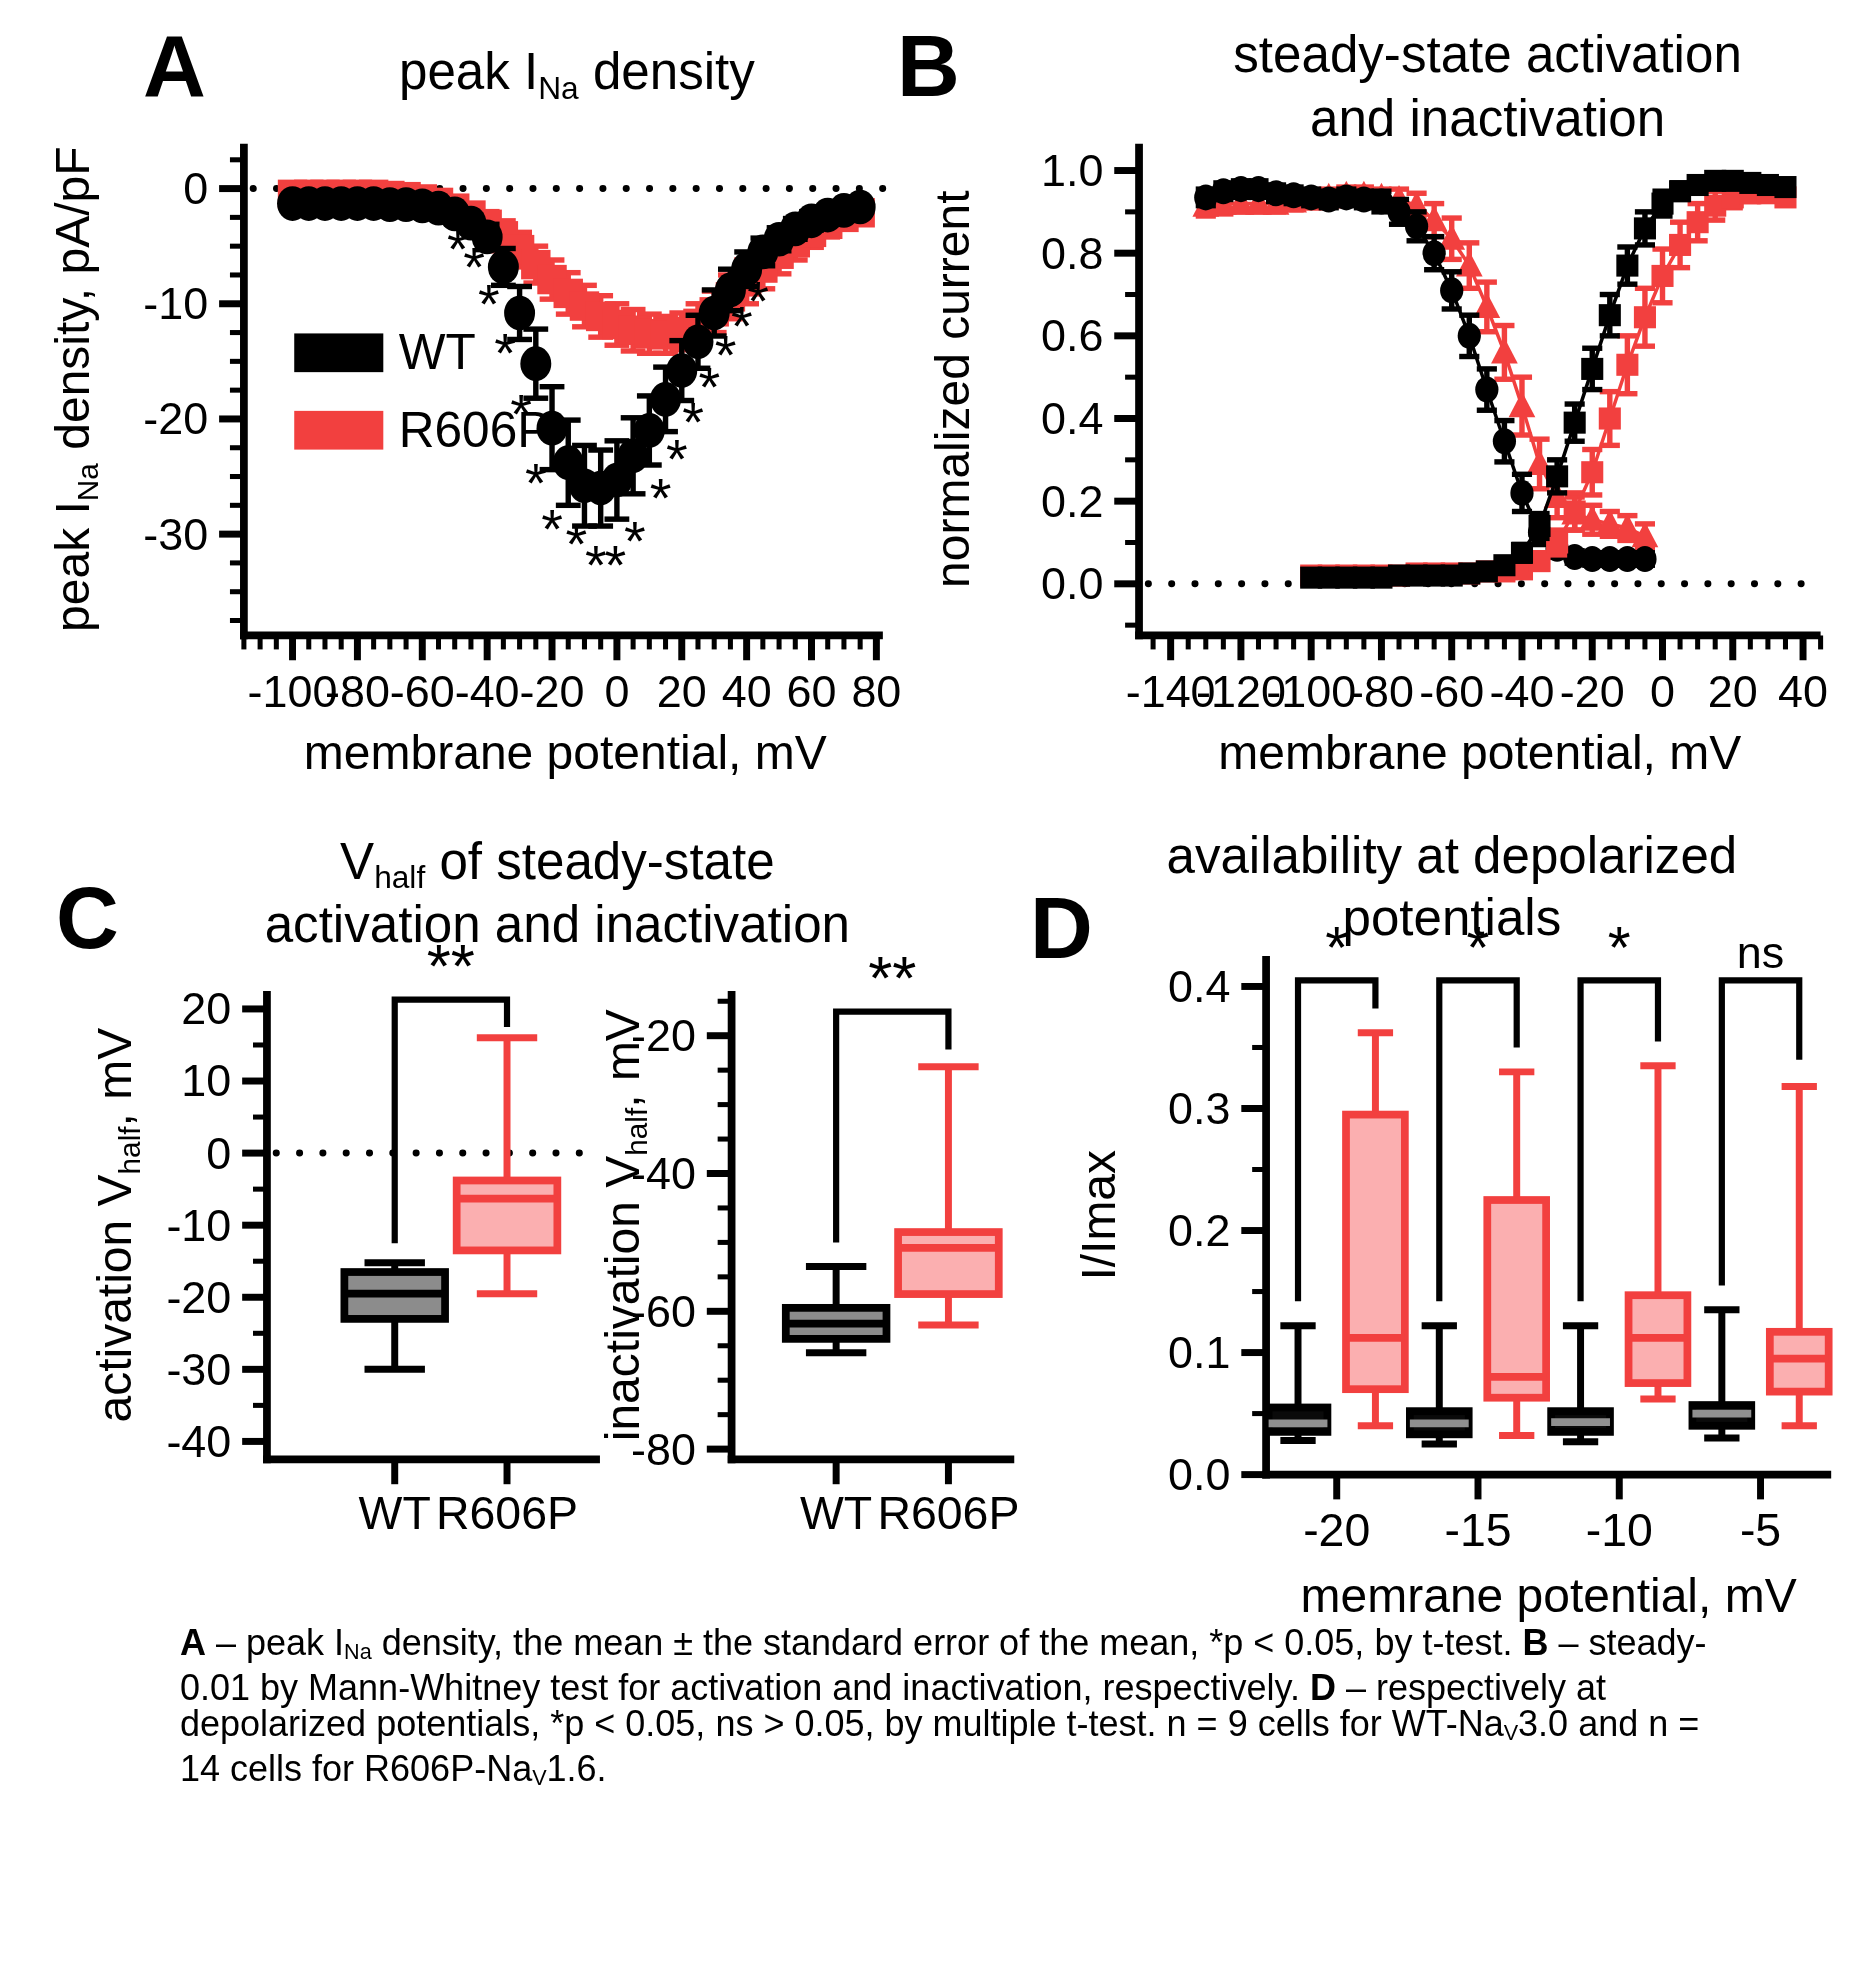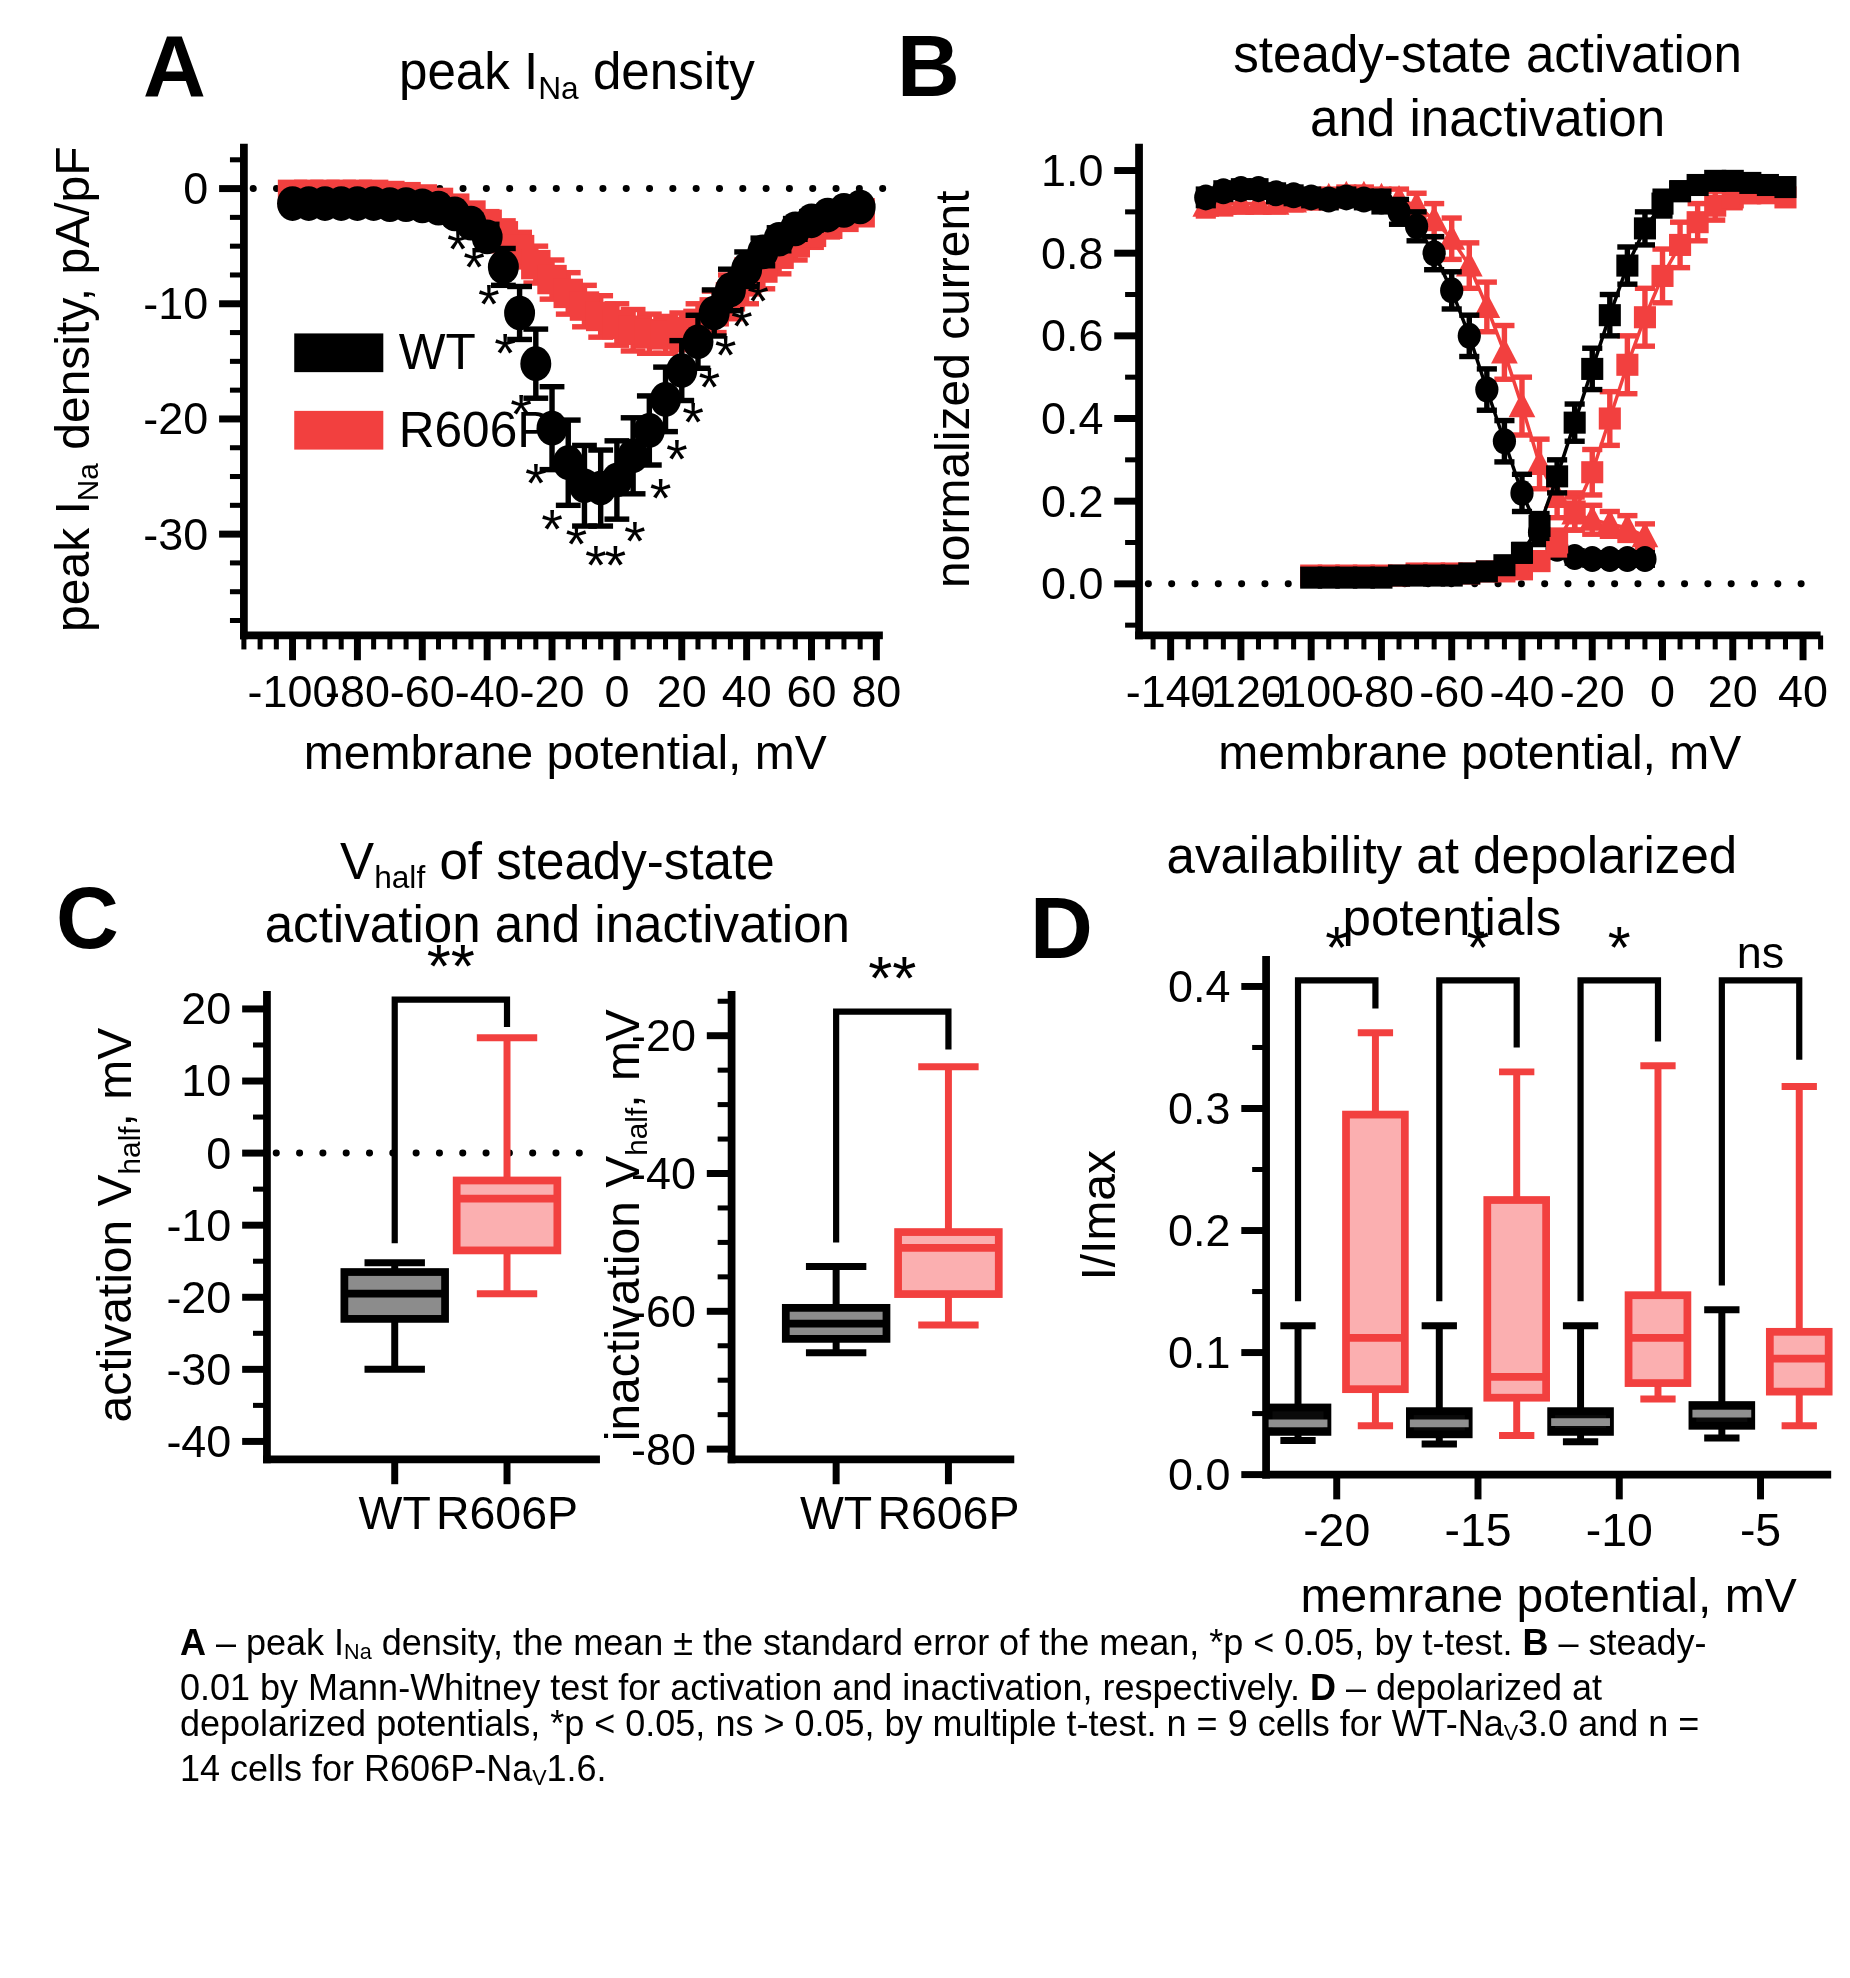--- a/index.html
+++ b/index.html
@@ -1091,19 +1091,19 @@
       <line x1="965.75" y1="715.2352941176471" x2="1041.75" y2="715.2352941176471" stroke="#F2403F" stroke-width="10"></line>
       <line x1="953.75" y1="865" x2="953.75" y2="897" stroke="#000" stroke-width="9"></line>
       <text x="953.75" y="957" text-anchor="middle" font-size="60"><tspan>-5</tspan></text>
       <path d="M 903.75 620.6470588235294 L 903.75 226.52941176470586 L 1003.75 226.52941176470586 L 1003.75 329" fill="none" stroke="#000" stroke-width="8"></path>
       <text x="953.75" y="210.52941176470586" text-anchor="middle" font-size="58"><tspan>ns</tspan></text>
     </svg>
 
   <div id="caption">
     <div id="cap-body">
         <div class="cap-line"><span class="b">A</span><span> – peak I</span><span class="sub">Na</span><span> density, the mean ± the standard error of the mean, *p &lt; 0.05, by t-test. </span><span class="b">B</span><span> – steady-</span></div>
-        <div class="cap-line"><span>0.01 by Mann-Whitney test for activation and inactivation, respectively. </span><span class="b">D</span><span> – depolarized at</span></div>
+        <div class="cap-line"><span>0.01 by Mann-Whitney test for activation and inactivation, respectively. </span><span class="b">D</span><span> – respectively at</span></div>
         <div class="cap-line"><span>depolarized potentials, *p &lt; 0.05, ns &gt; 0.05, by multiple t-test. n = 9 cells for WT-Na</span><span class="sub">V</span><span>3.0 and n =</span></div>
         <div class="cap-line"><span>14 cells for R606P-Na</span><span class="sub">V</span><span>1.6.</span></div>
       </div>
   </div>
 </div>
 
 
 </body></html>

